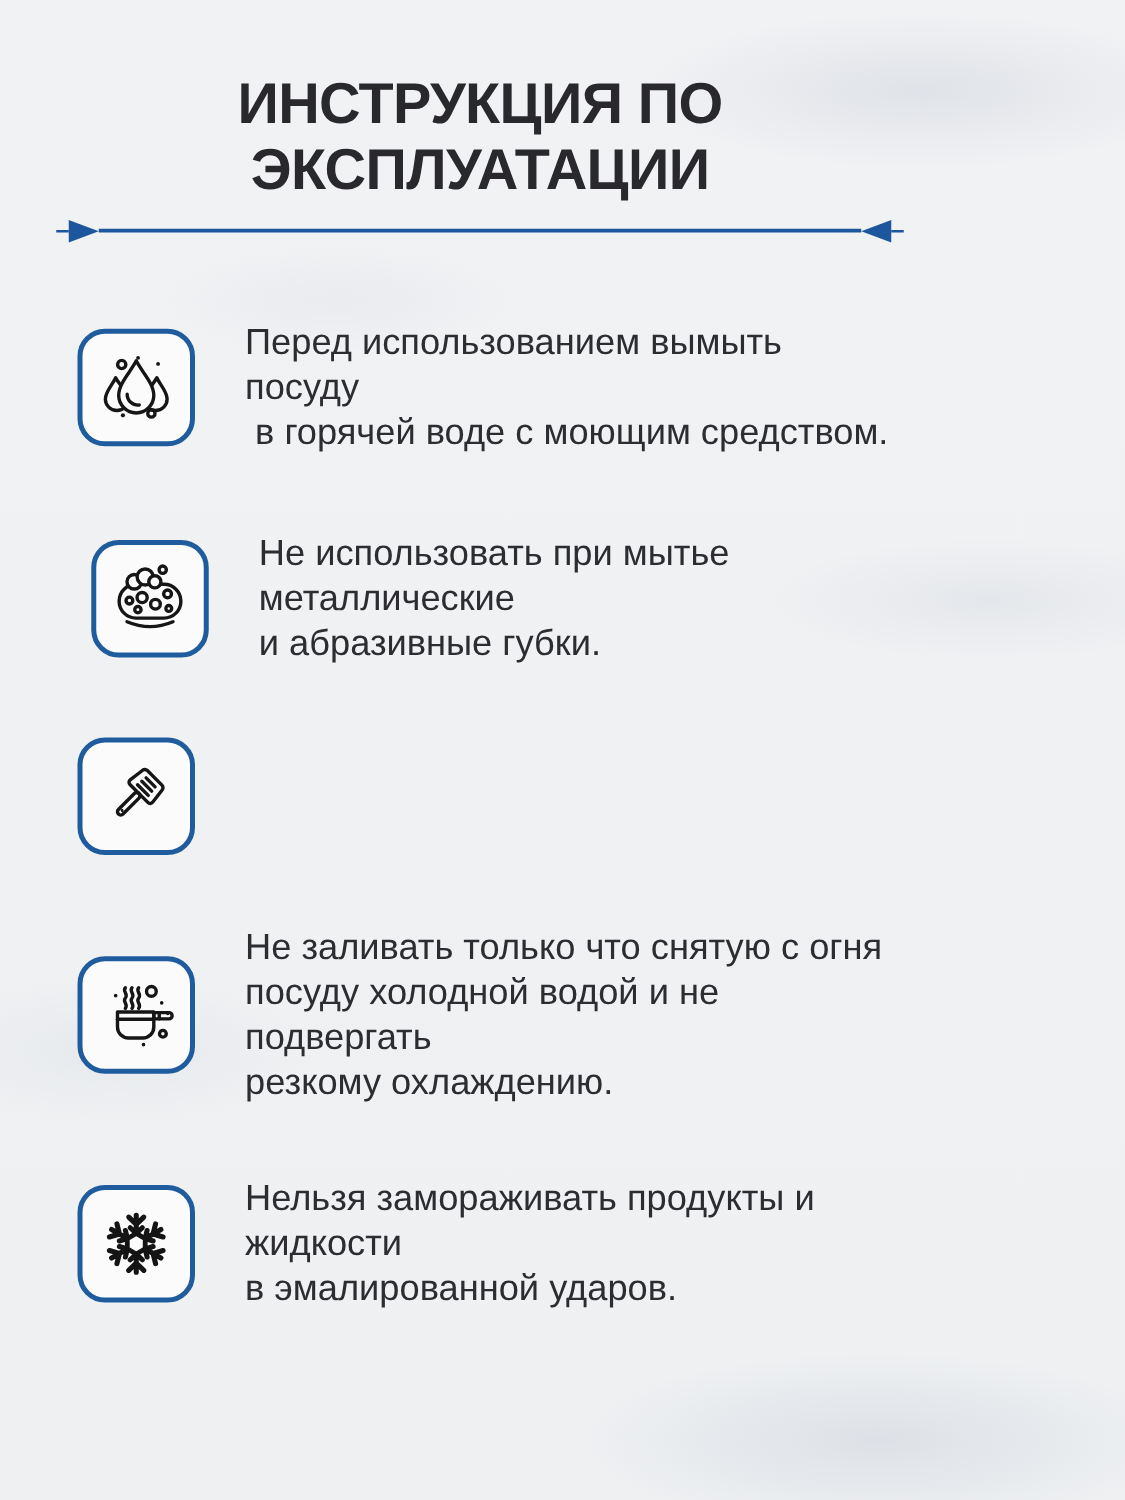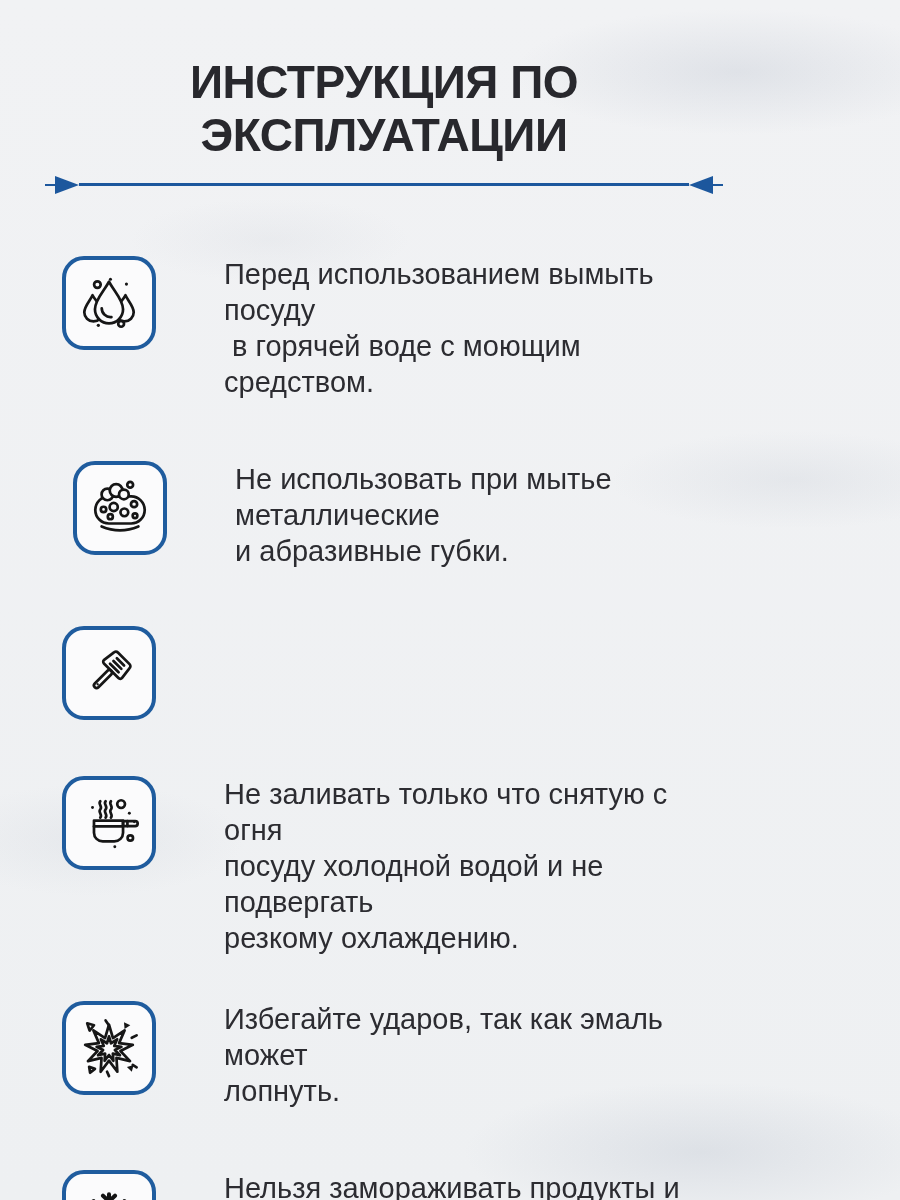--- a/index.html
+++ b/index.html
@@ -35,25 +35,25 @@
     border-left:24px solid #1c579d;
   }
   .divider .tri-left {
     width:0; height:0;
     border-top:9px solid transparent; border-bottom:9px solid transparent;
     border-right:24px solid #1c579d;
   }
   .divider .line { flex:1; height:3px; background:#1c579d; }
 
   .items { margin-top:61px; }
-  .row { display:flex; align-items:flex-start; margin-left:17px;gap:28px; }
+  .row { display:flex; align-items:center; margin-left:17px; }
   .row.m1 { margin-bottom:61px; }
   .row.m2 { margin-bottom:57px;margin-left:28px; }
   .row.m3 { margin-bottom:56px; }
-  .row.m4 { margin-bottom:45px; }
+  .row.m4 { margin-bottom:57px; }
   .row.m5 { margin-bottom:61px; }
 
   .icon-box {
     box-sizing:border-box;
     width:94px; height:94px; min-width:94px;
     border:4px solid #1f5c9e;
     border-radius:22px;
     background:#fbfbfc;
     display:flex; align-items:center; justify-content:center;
   }
@@ -157,38 +157,20 @@
           <circle class="ic" cx="54" cy="47.5" r="2.8"></circle>
           <circle class="icf" cx="38" cy="56.5" r="1.5"></circle>
           <circle class="icf" cx="58" cy="31" r="1.2"></circle>
         </svg>
       </div>
       <div class="row-text">Не заливать только что снятую с огня
 посуду холодной водой и не подвергать
 резкому охлаждению.</div>
     </div>
 
-    <div class="row m5">
-      <div class="icon-box">
-        <svg width="62" height="62" viewBox="0 0 64 64">
-          <polygon class="ic" stroke-width="2.6" points="32,8 36.1,21.7 48.1,13.8 42.4,27 56.6,28.7 43.8,35.1 53.7,45.5 39.7,42.2 40.6,56.5 32,45 23.4,56.5 24.3,42.2 10.3,45.5 20.2,35.1 7.4,28.7 21.6,27 15.9,13.8 27.9,21.7"></polygon>
-          <polygon class="ic" stroke-width="2.4" points="32,20 34.1,27.1 40.4,23 37.4,29.9 44.8,30.8 38.1,34.1 43.3,39.5 36,37.8 36.5,45.2 32,39.2 27.5,45.2 28,37.8 20.7,39.5 25.9,34.1 19.2,30.8 26.6,29.9 23.6,23 29.9,27.1"></polygon>
-          <path class="ic" stroke-width="2.4" d="M9.5 6.5 l7 2 -4.5 5.5 Z"></path>
-          <line class="ic" stroke-width="2.4" x1="28.5" y1="3.5" x2="31.5" y2="8"></line>
-          <path class="icf" d="M47.5 5.5 l6.5 3 -6 4 Z"></path>
-          <line class="ic" stroke-width="2.4" x1="55.5" y1="21.5" x2="60.5" y2="19"></line>
-          <path class="icf" d="M50.5 51.5 l7 -2 -2 7 Z"></path>
-          <line class="ic" stroke-width="2.4" x1="30" y1="56.5" x2="32" y2="61"></line>
-          <path class="ic" stroke-width="2.4" d="M11.5 51.5 l6 2 -5 4 Z"></path>
-          <line class="ic" stroke-width="2.4" x1="56.5" y1="49.5" x2="60.5" y2="52"></line>
-        </svg>
-      </div>
-      <div class="row-text">Избегайте ударов, так как эмаль может
-лопнуть.</div>
-    </div>
 
     <div class="row">
       <div class="icon-box">
         <svg width="62" height="62" viewBox="0 0 64 64">
           <defs>
             <path id="flake-arm" d="M32 32 V8.5 M32 16 L25.8 10 M32 16 L38.2 10 M32 23.5 L27 18.8 M32 23.5 L37 18.8"></path>
           </defs>
           <g stroke="#141414" stroke-width="4.2" stroke-linecap="round" fill="none">
             <use href="#flake-arm"></use>
             <use href="#flake-arm" transform="rotate(60 32 32)"></use>

